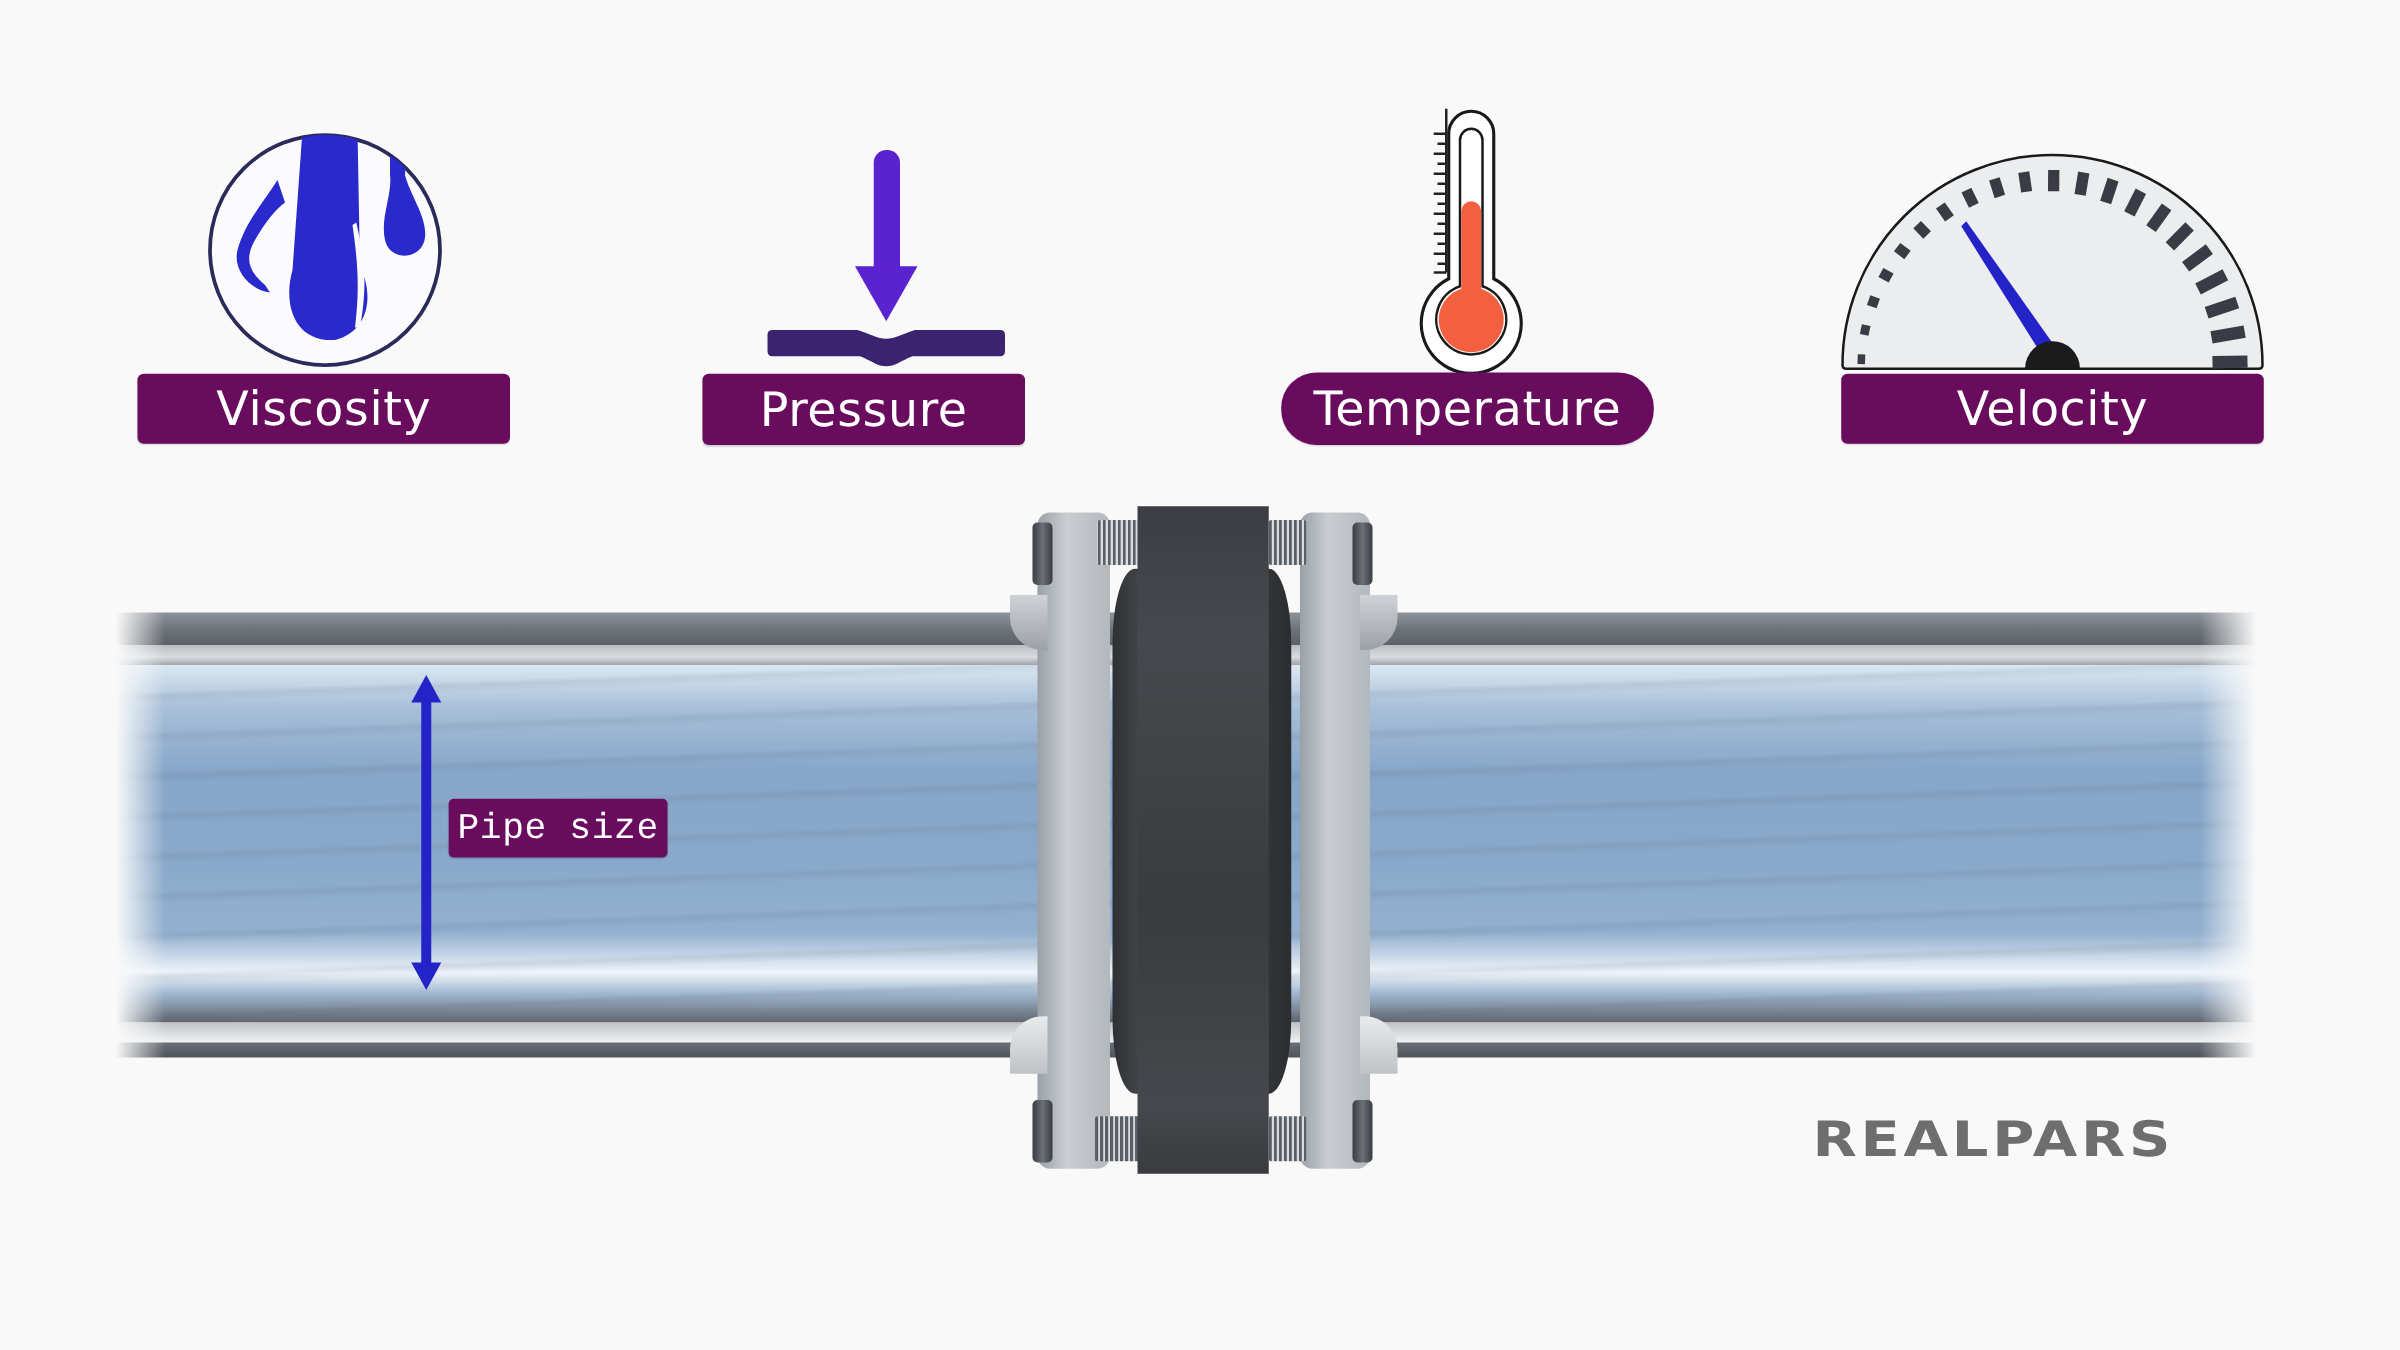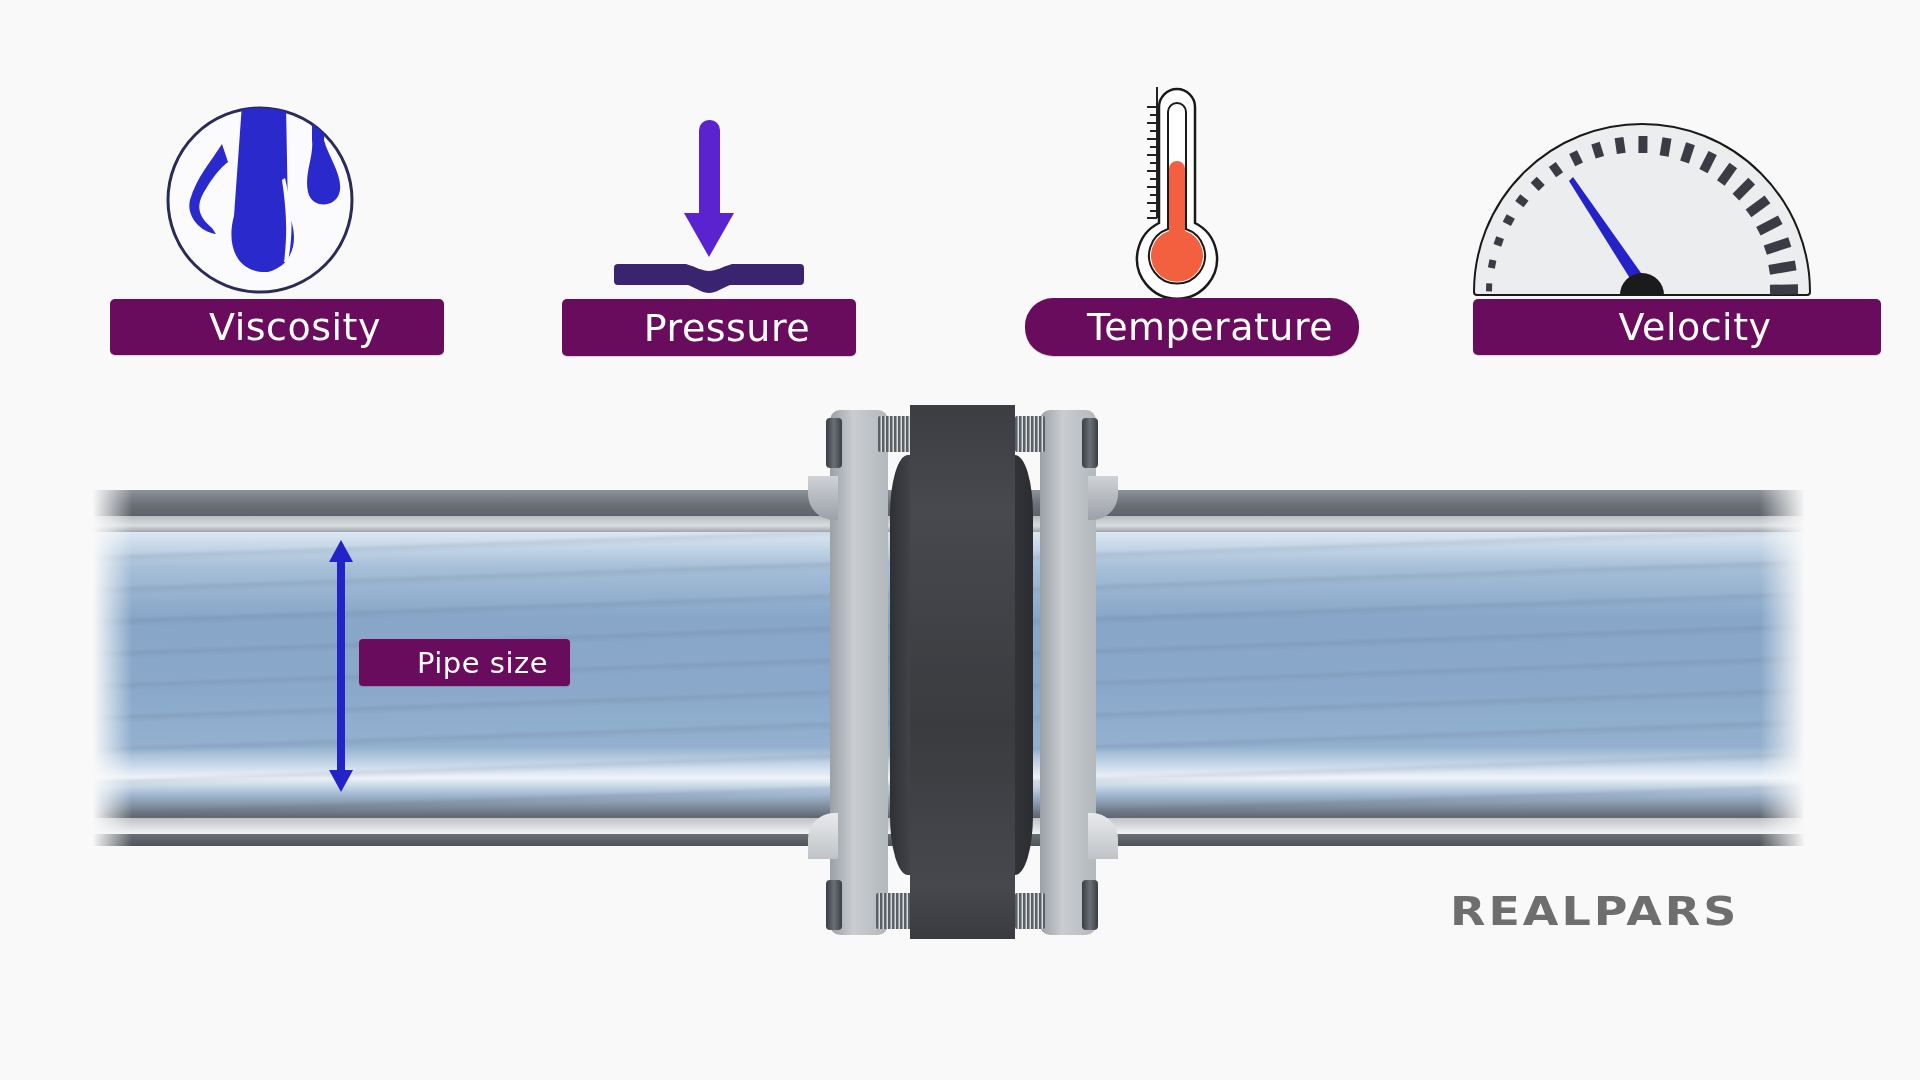--- a/index.html
+++ b/index.html
@@ -11,21 +11,20 @@
     .abs { position: absolute; }
     .label {
       position: absolute;
       background: #6a0c5d;
       border-radius: 5px;
       color: #ffffff;
       display: flex; align-items: center; justify-content: center;
       font-size: 38px;
       letter-spacing: 0.5px;
       box-shadow: 0 1px 1px rgba(0,0,0,0.15);
-      padding-left: 36px;
     }
     .label.small { font-size: 29px; border-radius: 4px; }
     
     .pipe-wrap { position: absolute; left: 92px; top: 490px; width: 1722px; height: 362px; }
     .pipe-outer-top {
       position: absolute; left: 0; right: 0; top: 0; height: 26px;
       background: linear-gradient(#8d939b, #6c7178 55%, #5d6268);
     }
     .pipe-inner-top {
       position: absolute; left: 0; right: 0; top: 26px; height: 16px;
@@ -167,21 +166,21 @@
         <line x1="328.0" y1="169.3" x2="300.0" y2="169.8" stroke="#3a3b45" stroke-width="10.0"></line>
       </g>
     <polygon points="103,57 99,61 166,168 176,160" fill="#2323c8"></polygon>
     <path d="M150 175 A22 22 0 0 1 194 175 Z" fill="#1b1b1b"></path>
   </svg>
 </div>
 
 <div class="label" style="left:110px;top:299px;width:298px;height:56px;">Viscosity</div>
 <div class="label" style="left:562px;top:299px;width:258px;height:57px;">Pressure</div>
 <div class="label" style="left:1025px;top:298px;width:298px;height:58px;border-radius:28px;">Temperature</div>
-<div class="label" style="left:1473px;top:299px;width:372px;height:56px;">Velocity</div>
+<div class="label" style="left:1473px;top:299px;width:338px;height:56px;">Velocity</div>
 
 <div class="pipe-wrap">
   <div class="pipe-outer-top"></div>
   <div class="pipe-inner-top"></div>
   <div class="pipe-water"></div>
   <div class="pipe-gap-bottom"></div>
   <div class="pipe-outer-bottom"></div>
   <div class="fade-left"></div>
   <div class="fade-right"></div>
 </div>
@@ -210,15 +209,15 @@
   <div class="gasket-core"></div>
 </div>
 
 <div class="abs" style="left:328px;top:540px;width:26px;height:252px;">
   <svg width="26" height="252" viewBox="0 0 26 252">
     <rect x="9" y="18" width="8" height="216" fill="#2323c8"></rect>
     <polygon points="13,0 25,22 1,22" fill="#2323c8"></polygon>
     <polygon points="13,252 25,230 1,230" fill="#2323c8"></polygon>
   </svg>
 </div>
-<div class="label small" style="left:359px;top:639px;width:175px;height:47px;">Pipe size</div>
+<div class="label small" style="left:359px;top:639px;width:175px;height:47px;font-family:Liberation Mono, monospace;">Pipe size</div>
 
 <div class="logo">REALPARS</div>
 
 </body></html>

